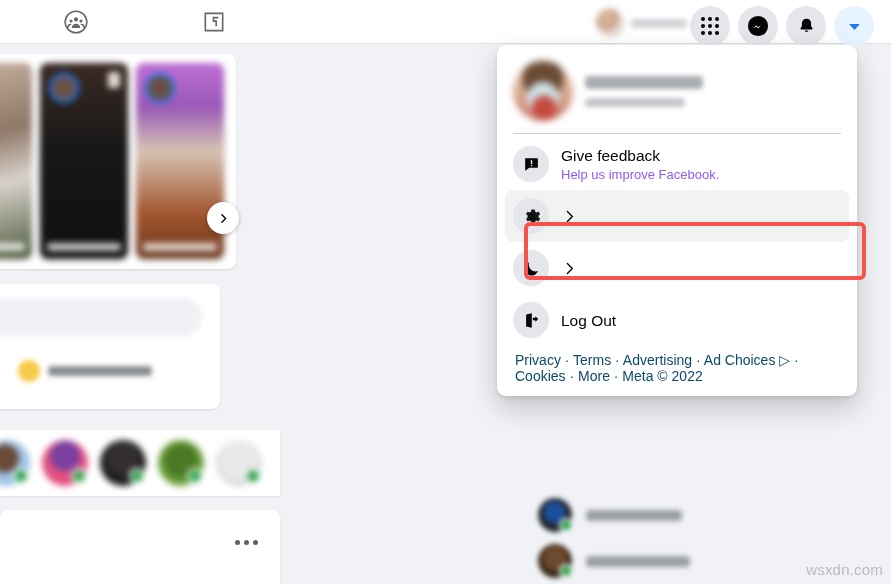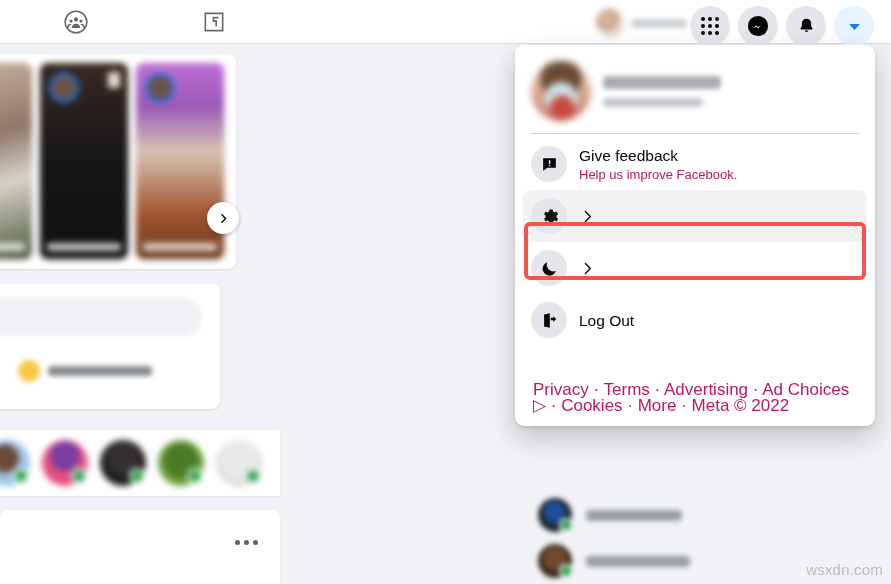--- a/index.html
+++ b/index.html
@@ -172,21 +172,21 @@
   .rc-av.b2 { background: radial-gradient(circle at 50% 42%, #6e4a2e 0 46%, #3b2a1c 46% 100%); }
   .rc-name {
     height: 11px; border-radius: 4px; background: #9b9ea3;
     filter: blur(2.4px); font-size: 0; color: transparent;
   }
   .rc-name.w1 { width: 96px; }
   .rc-name.w2 { width: 104px; }
 
   
   .dropdown {
-    position: absolute; left: 515px; top: 45px;
+    position: absolute; left: 497px; top: 45px;
     width: 360px;
     background: #ffffff;
     border-radius: 9px;
     box-shadow: 0 12px 28px rgba(0,0,0,.20), 0 2px 4px rgba(0,0,0,.10);
     padding: 8px 8px 10px 8px;
     z-index: 30;
   }
   .acct-row {
     display: flex; align-items: center; gap: 12px;
     padding: 8px 8px 10px 8px;
@@ -218,26 +218,26 @@
   }
   .menu-item.hovered { background: #f2f2f2; }
   .mi-icon {
     width: 36px; height: 36px; border-radius: 50%; flex: 0 0 auto;
     background: #e4e6eb;
     display: flex; align-items: center; justify-content: center;
     color: #050505;
   }
   .mi-text { display: flex; flex-direction: column; justify-content: center; flex: 1 1 auto; }
   .mi-label { font-size: 15.5px; color: #050505; font-weight: 400; line-height: 19px; }
-  .mi-sub { font-size: 13px; color: #be185d; line-height: 17px; margin-top: 1px; }
+  .mi-sub { font-size: 13px; color: #8b5cf6; line-height: 17px; margin-top: 1px; }
   .mi-chevron { color: #050505; display: flex; align-items: center; padding-right: 4px; }
 
   .footer {
     padding: 6px 10px 2px 10px;
-    font-size: 17px; line-height: 16px; color: #be185d; margin-top: 30px;
+    font-size: 14px; line-height: 16px; color: #0c4a6e;
   }
   .footer span { white-space: normal; }
 
   
   .annot {
     position: absolute; left: 524px; top: 222px;
     width: 342px; height: 58px;
     border: 4px solid #f4544c; border-radius: 6px;
     z-index: 40; pointer-events: none;
   }

